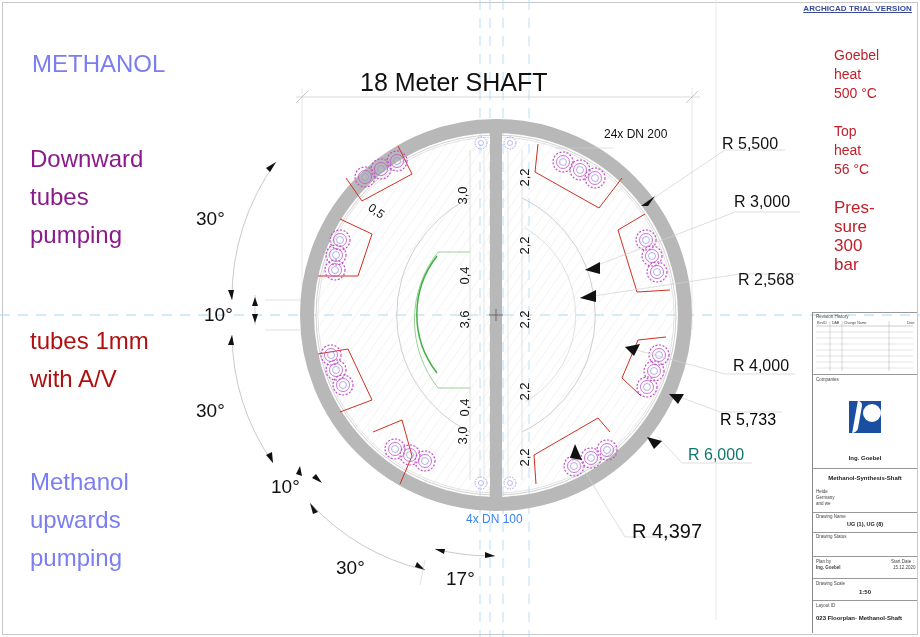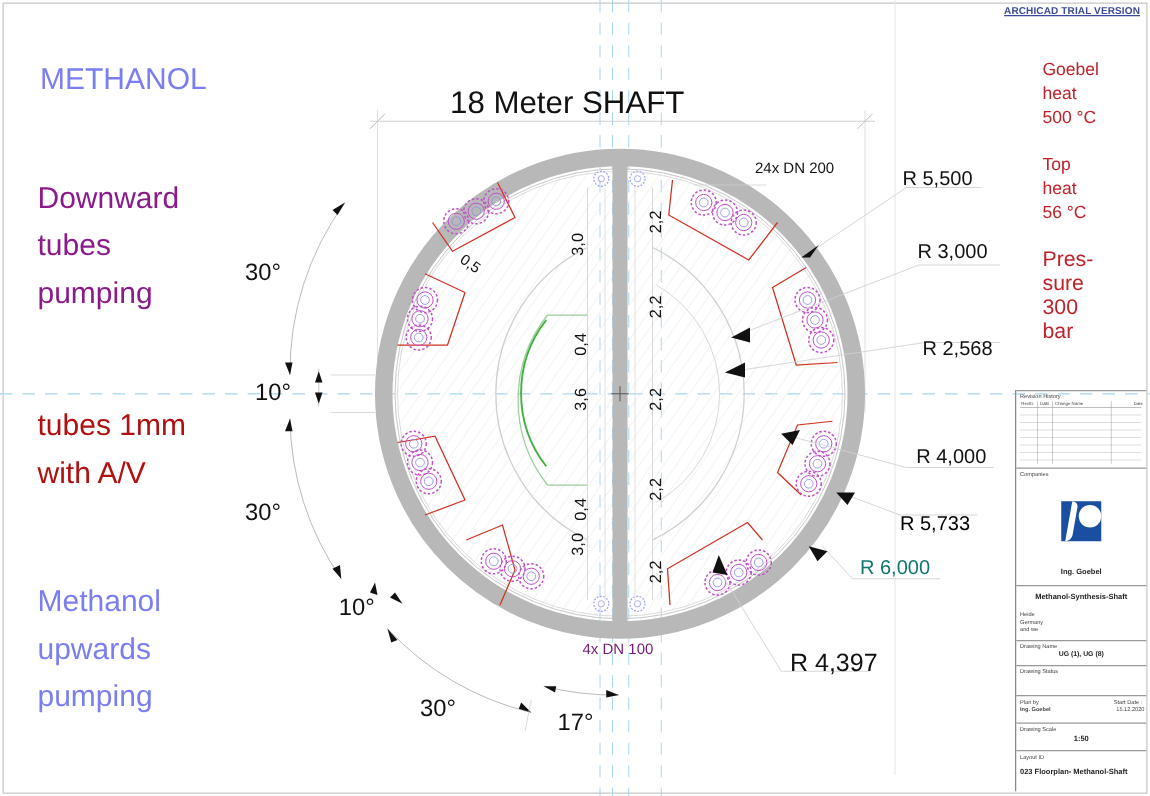--- a/index.html
+++ b/index.html
@@ -196,21 +196,21 @@
 </div>
 
 <div class="abs" style="left:196px;top:208px;font-size:19px;color:#111;">30°</div>
 <div class="abs" style="left:204px;top:304px;font-size:19px;color:#111;">10°</div>
 <div class="abs" style="left:196px;top:400px;font-size:19px;color:#111;">30°</div>
 <div class="abs" style="left:271px;top:476px;font-size:19px;color:#111;">10°</div>
 <div class="abs" style="left:336px;top:557px;font-size:19px;color:#111;">30°</div>
 <div class="abs" style="left:446px;top:568px;font-size:19px;color:#111;">17°</div>
 
 <div class="abs" style="left:604px;top:127px;font-size:12px;color:#111;">24x DN 200</div>
-<div class="abs" style="left:466px;top:512px;font-size:12px;color:#701a75;">4x DN 100</div>
+<div class="abs" style="left:466px;top:512px;font-size:12px;color:#3b82f6;">4x DN 100</div>
 
 <div class="abs" style="left:368px;top:204px;font-size:12px;color:#111;transform:rotate(35deg);">0,5</div>
 <div class="abs" style="left:453px;top:188px;font-size:13px;color:#111;transform:rotate(-90deg);">3,0</div>
 <div class="abs" style="left:455px;top:268px;font-size:13px;color:#111;transform:rotate(-90deg);">0,4</div>
 <div class="abs" style="left:455px;top:312px;font-size:13px;color:#111;transform:rotate(-90deg);">3,6</div>
 <div class="abs" style="left:455px;top:400px;font-size:13px;color:#111;transform:rotate(-90deg);">0,4</div>
 <div class="abs" style="left:453px;top:428px;font-size:13px;color:#111;transform:rotate(-90deg);">3,0</div>
 
 <div class="abs" style="left:515px;top:170px;font-size:13px;color:#111;transform:rotate(-90deg);">2,2</div>
 <div class="abs" style="left:515px;top:238px;font-size:13px;color:#111;transform:rotate(-90deg);">2,2</div>

